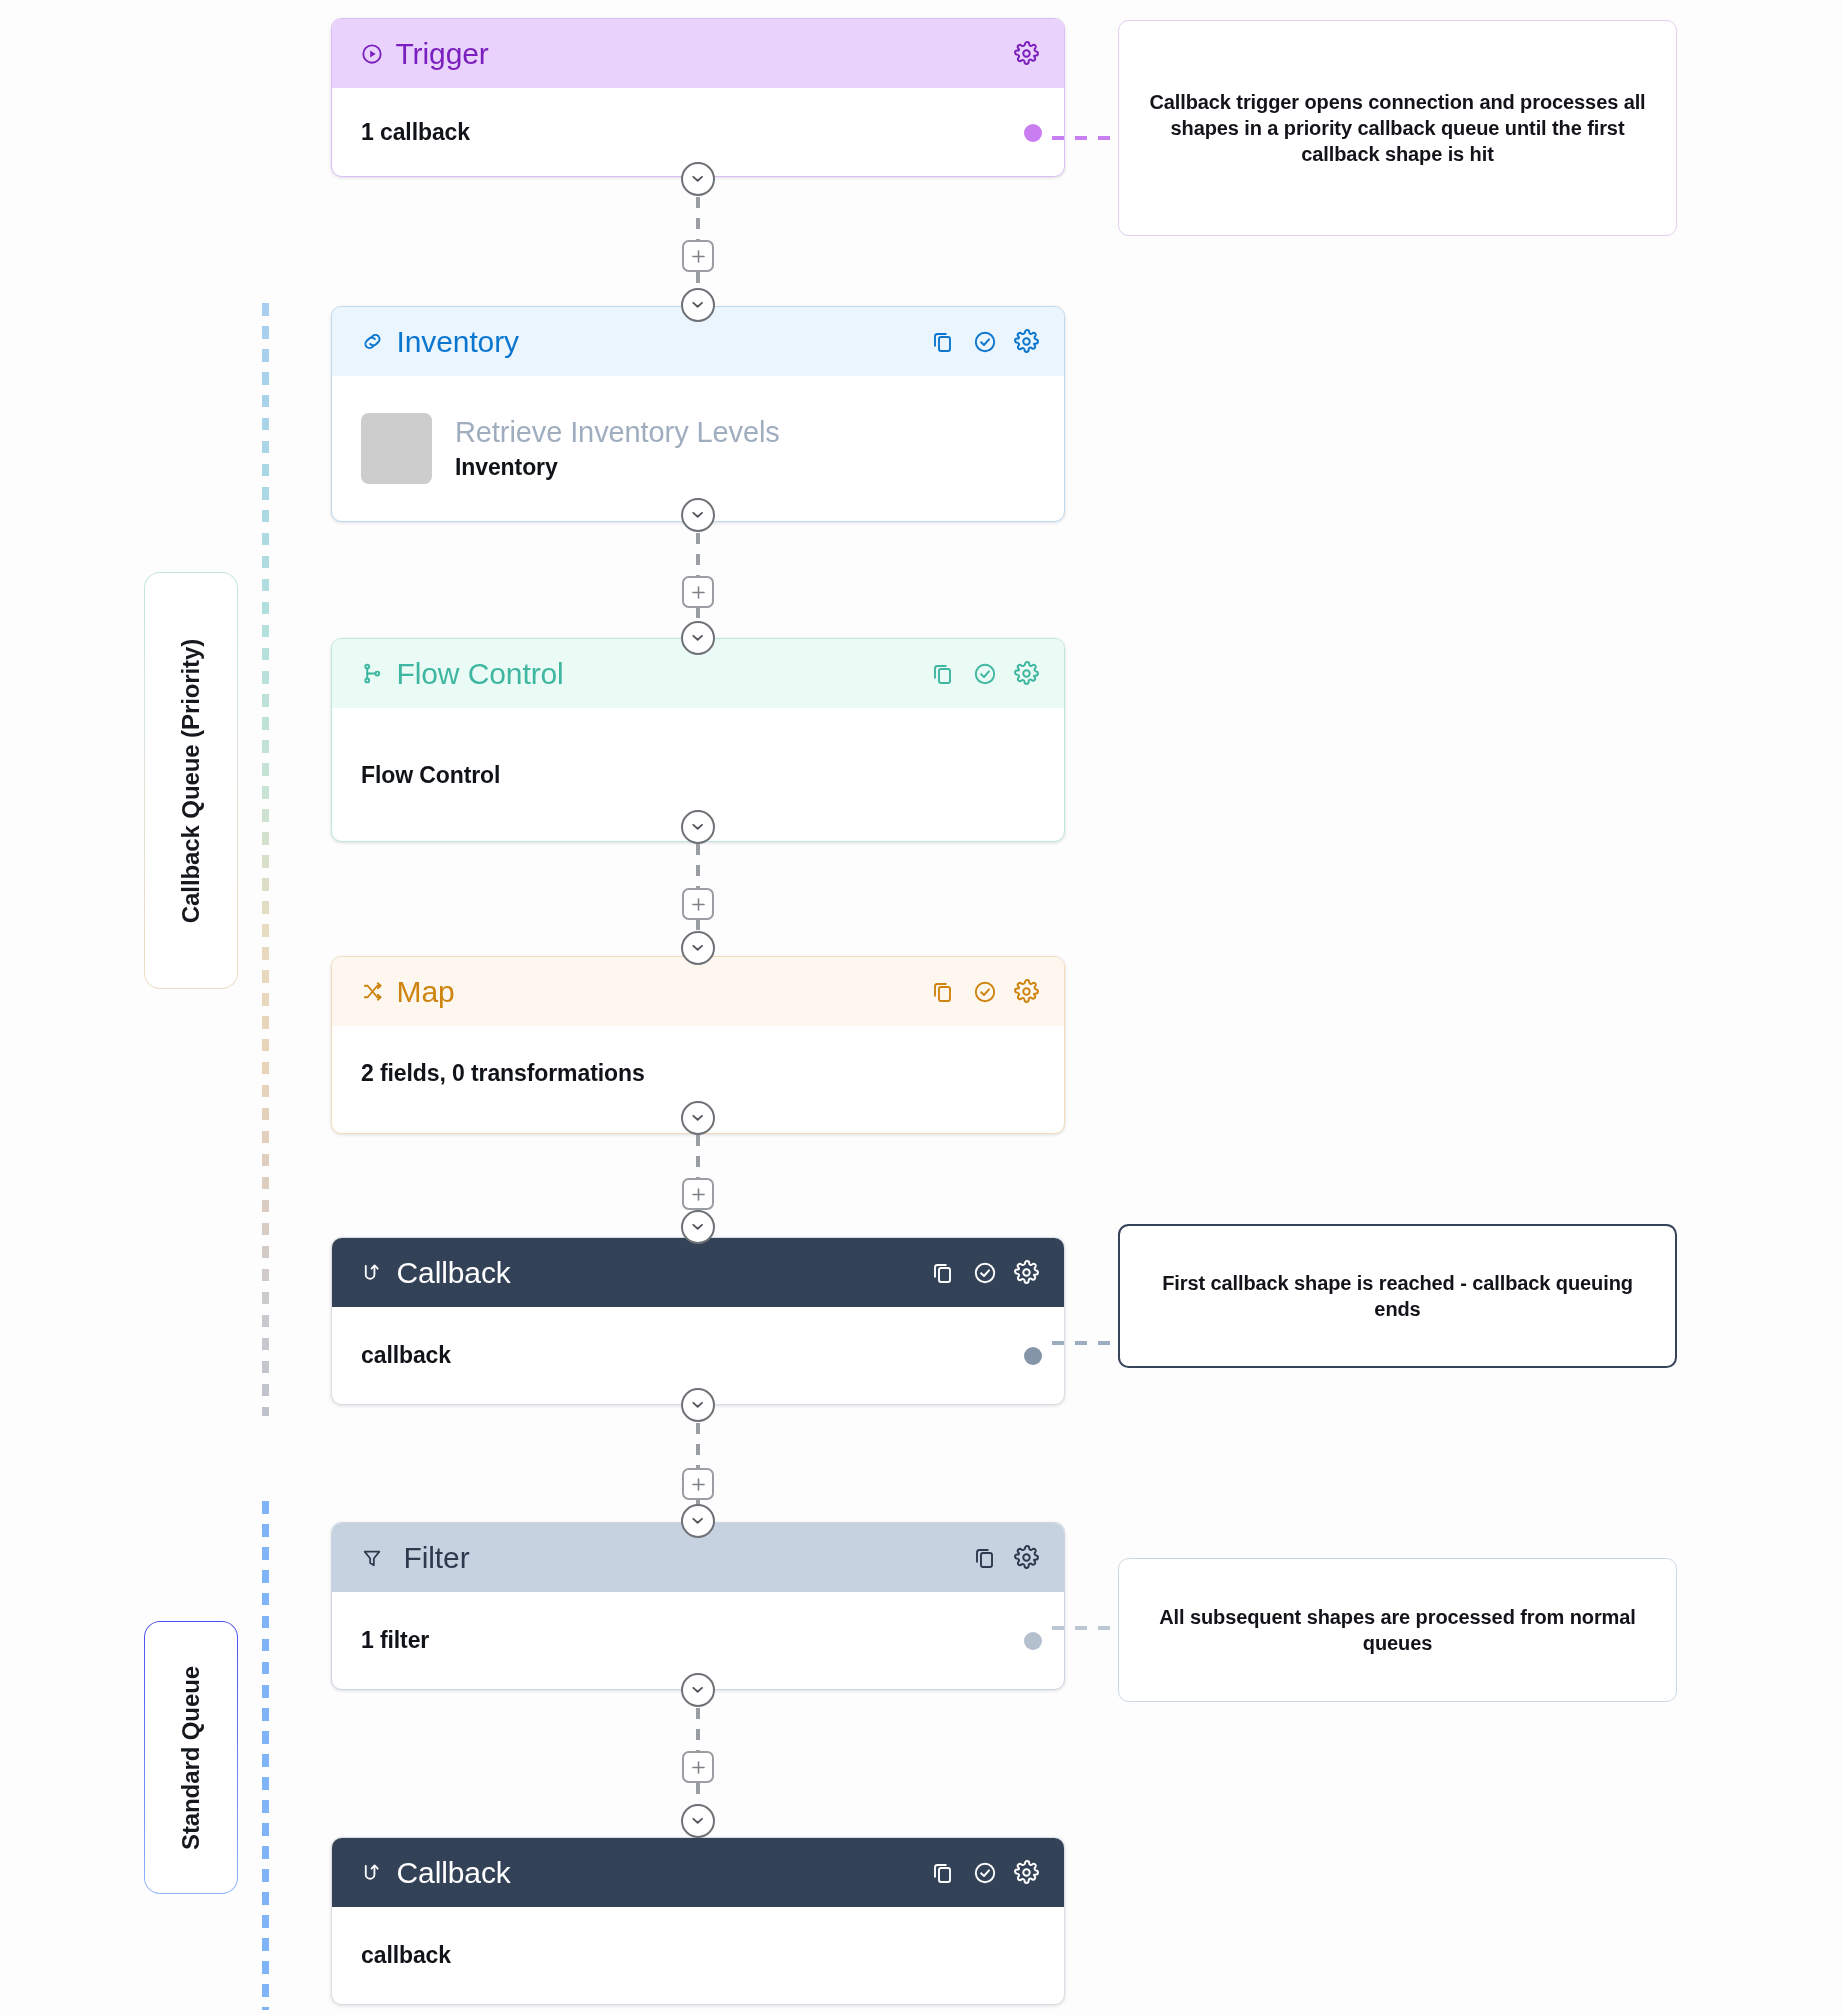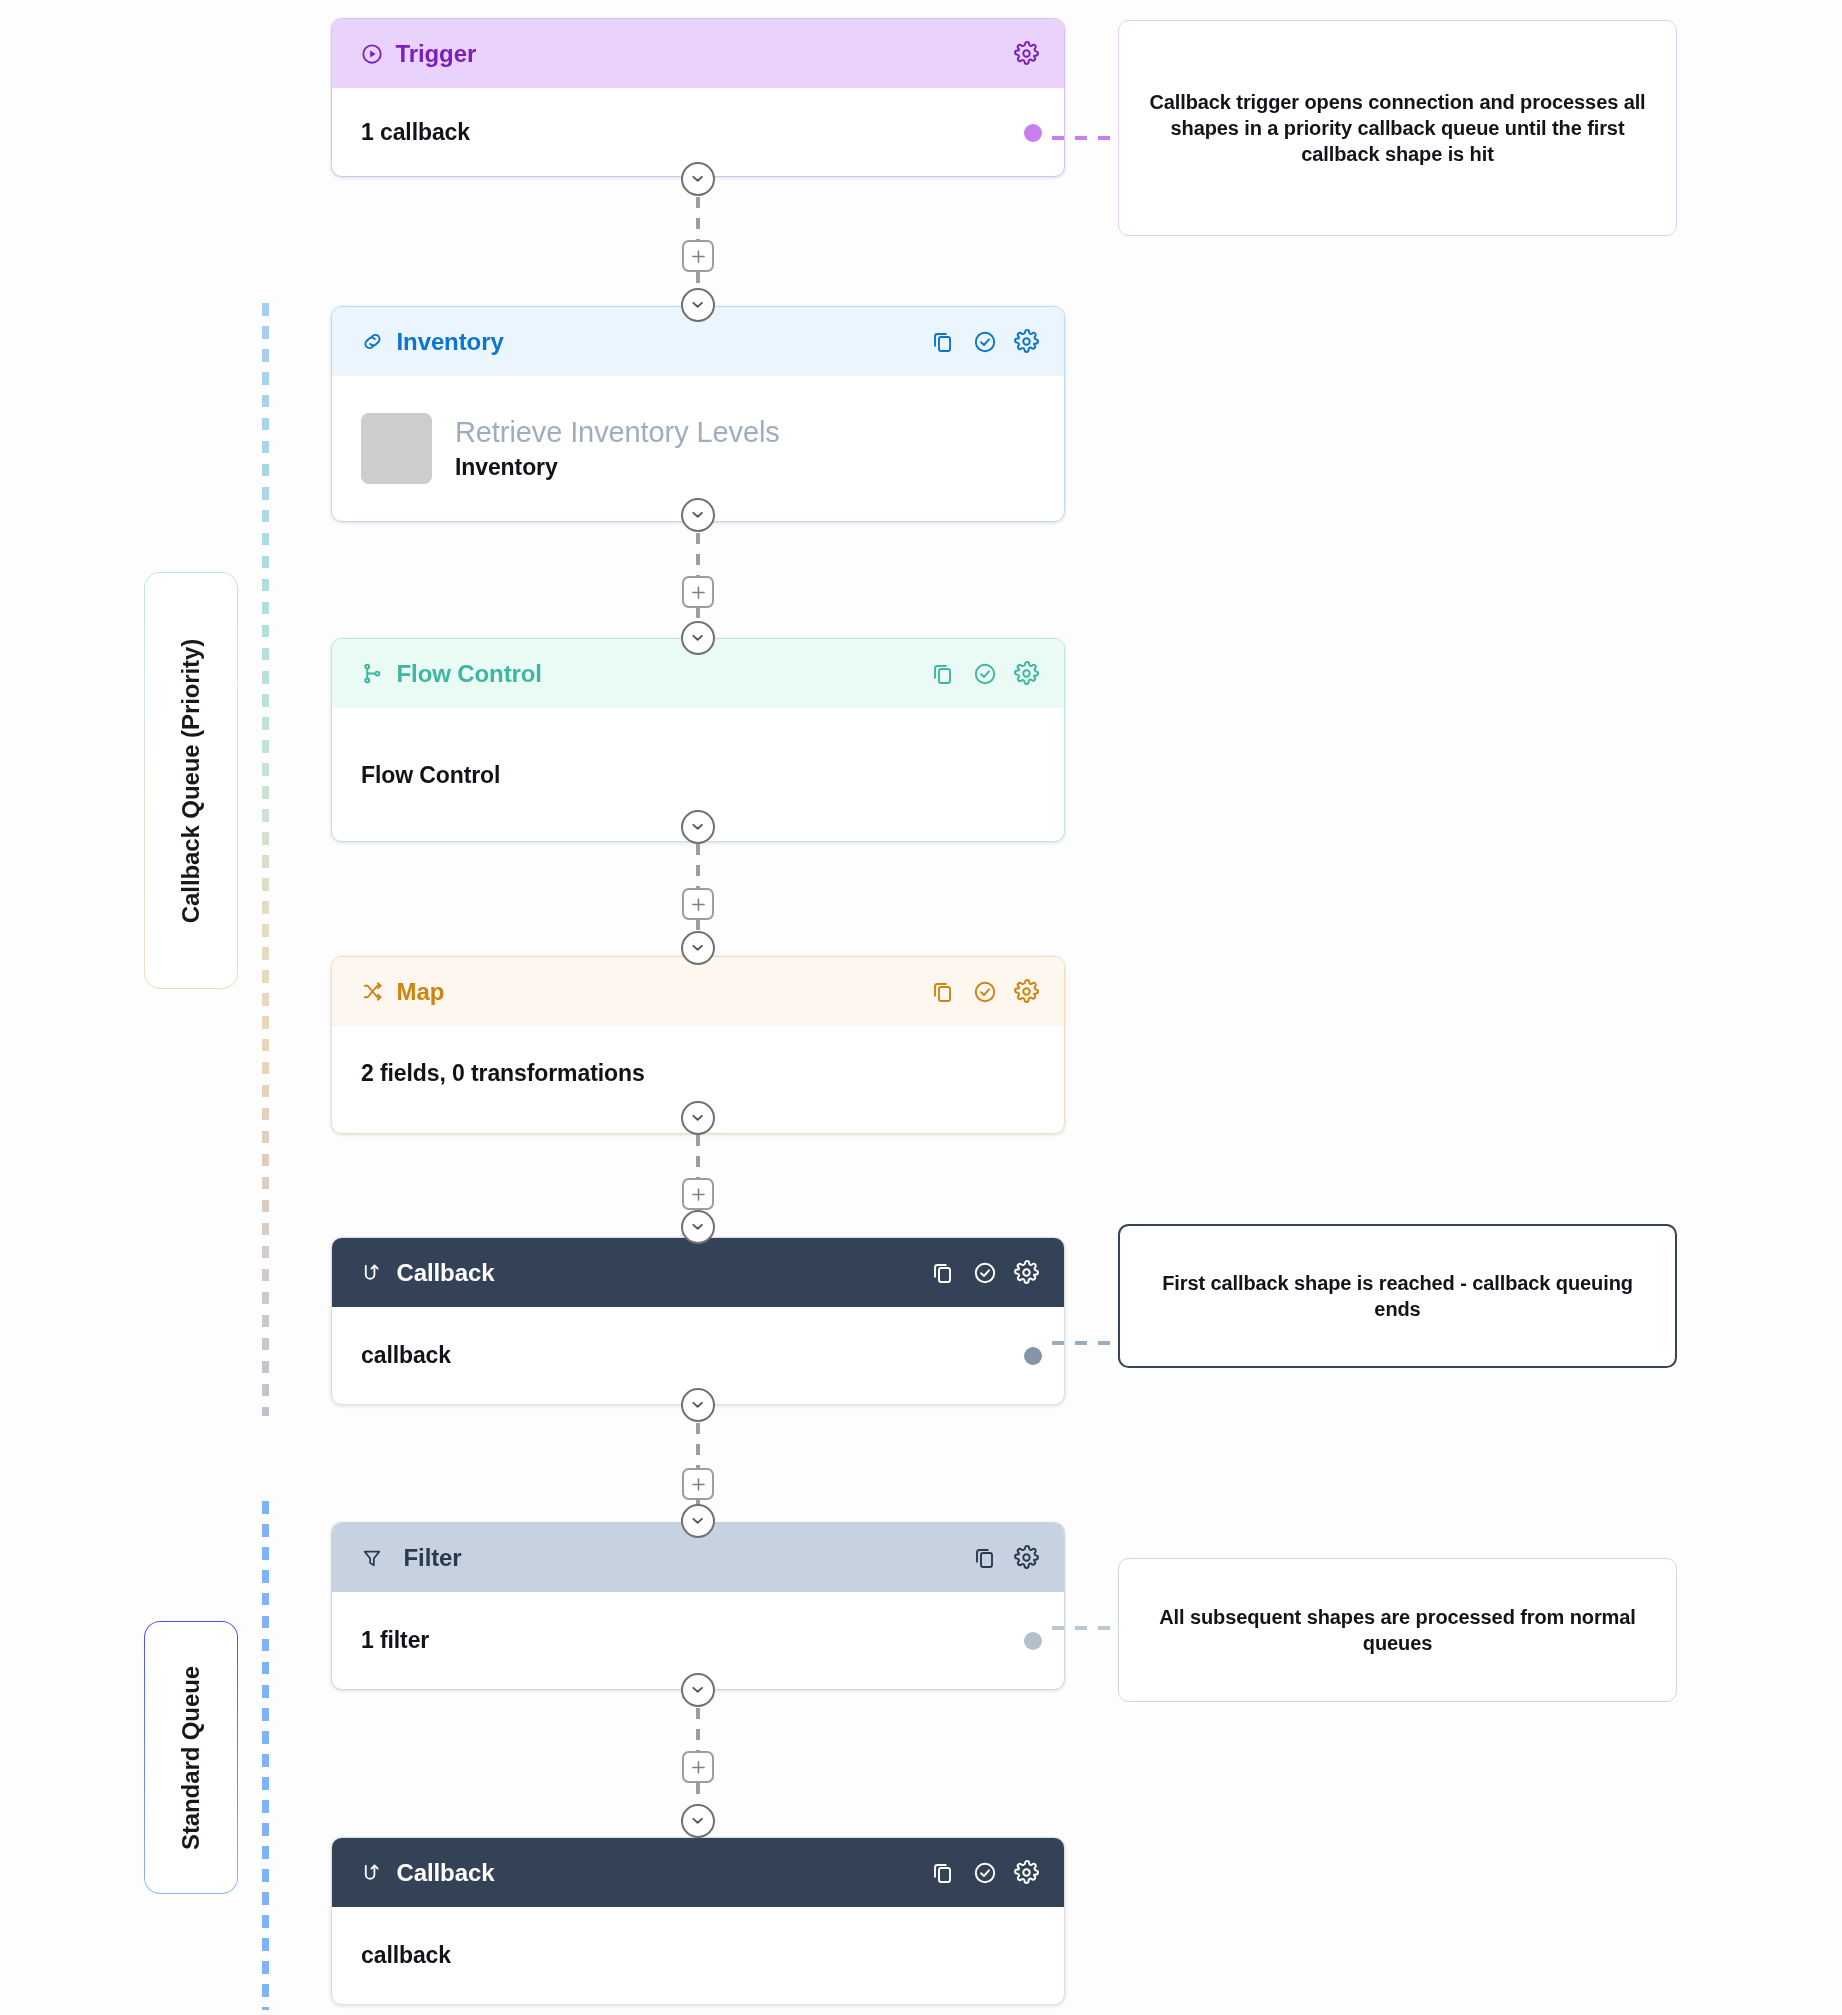--- a/index.html
+++ b/index.html
@@ -32,21 +32,21 @@
             background: linear-gradient(to bottom, #bfe4e0 0%, #cfe7e4 25%, #e3e0cf 60%, #eddcc2 100%); }
   #q-standard { left: 144px; top: 1621px; width: 94px; height: 273px;
             background: linear-gradient(to bottom, #4a4ff0 0%, #6d86f5 55%, #8fb6fb 100%); }
 
   
   .node { position: absolute; left: 331px; width: 734px;
           border-radius: 10.6px; background: #ffffff; overflow: hidden;
           box-shadow: 0 1px 3.4px rgba(25,35,60,.14); }
   .node .hdr { height: 69px; display: flex; align-items: center;
           padding: 0 25px 0 29px; }
-  .node .hdr .ttl { font-size: 24px; font-weight: 700; margin-left: 12.5px; letter-spacing:-0.1px; }
+  .node .hdr .ttl { font-size: 30px; font-weight: 400; margin-left: 12.5px; letter-spacing:-0.1px; }
   .node .hdr .acts { margin-left: auto; display: flex; align-items: center; gap: 17.3px; }
   .node .body { background: #fff; display: flex; align-items: center;
           padding: 0 25px 0 29px; position: relative; border-radius: 20px; }
 
   .n-trigger   { top: 18px;   height: 159px;  border: 1.4px solid #dcbdf2; }
   .n-trigger .hdr { background: #e9d2fb; color: #7b1fbf; }
   .n-trigger .body { height: 89px; }
 
   .n-connector { top: 306px;  height: 216px;  border: 1.4px solid #bcd9ef; }
   .n-connector .hdr { background: #eaf5fd; color: #0b76cf; }

